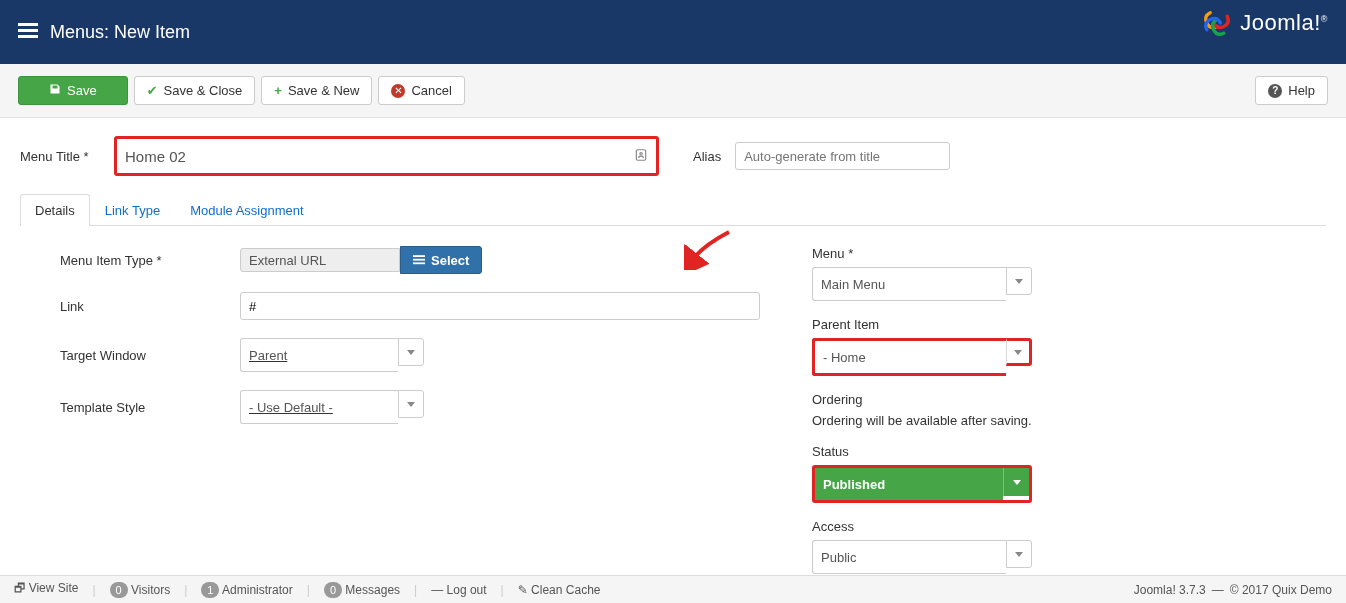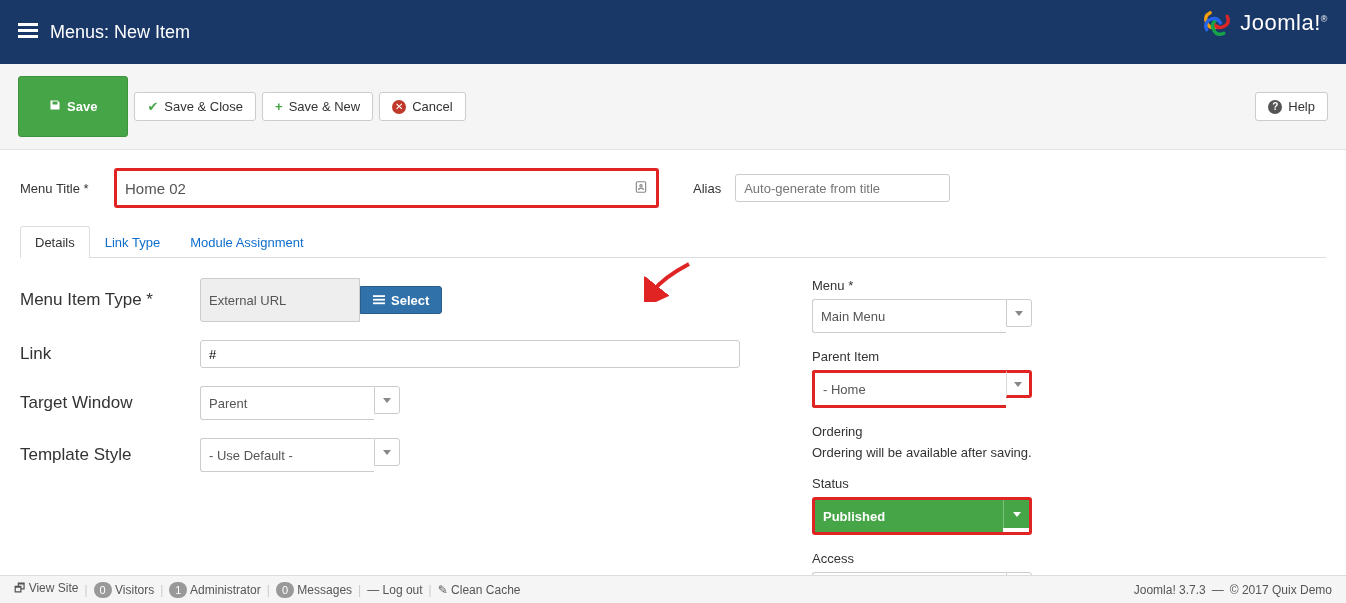--- a/index.html
+++ b/index.html
@@ -9,21 +9,21 @@
 .top-header { background: #1a3867; color: #fff; height: 64px; display: flex; align-items: center; padding: 0 18px; position: relative; }
 .top-header .title-wrap { display: flex; align-items: center; gap: 12px; }
 .top-header .title { font-size: 18px; font-weight: 400; }
 .joomla-logo { position: absolute; right: 18px; top: 6px; display: flex; align-items: center; color: #fff; }
 .joomla-logo .brand-text { font-size: 22px; font-weight: 400; letter-spacing: 0.5px; margin-left: 6px; }
 .joomla-logo .reg { font-size: 9px; vertical-align: super; }
 
 
 .toolbar { background: #f5f5f5; border-bottom: 1px solid #e0e0e0; padding: 12px 18px; display: flex; align-items: center; gap: 6px; }
 .btn { display: inline-flex; align-items: center; gap: 6px; padding: 6px 12px; font-size: 13px; border: 1px solid #ccc; background: #fff; border-radius: 3px; cursor: pointer; color: #333; }
-.btn-green { background: #46a546; border-color: #3d943d; color: #fff; padding: 22px 30px; font-weight: bold; }
+.btn-green { background: #46a546; border-color: #3d943d; color: #fff; padding: 6px 30px; font-weight: normal; }
 .toolbar .spacer { flex: 1; }
 
 
 .form-area { padding: 18px 20px 10px 20px; }
 .title-row { display: flex; align-items: center; gap: 14px; margin-bottom: 18px; }
 .title-row .lbl { width: 80px; font-size: 13px; color: #333; }
 .title-input { flex: 0 0 545px; border: 3px solid #e02424; border-radius: 3px; position: relative; }
 .title-input input { width: 100%; height: 34px; border: none; padding: 0 30px 0 8px; font-size: 15px; color: #555; outline: none; }
 .title-input .suffix-icon { position: absolute; right: 8px; top: 8px; color: #888; }
 .alias-lbl { margin-left: 20px; font-size: 13px; }
@@ -33,51 +33,51 @@
 .tabs { border-bottom: 1px solid #ddd; display: flex; gap: 0; margin-bottom: 20px; }
 .tab { padding: 8px 14px; font-size: 13px; color: #0f6ecd; cursor: pointer; border: 1px solid transparent; border-bottom: none; border-radius: 3px 3px 0 0; margin-bottom: -1px; }
 .tab.active { color: #333; border-color: #ddd; background: #fff; }
 
 
 .content-cols { display: flex; gap: 40px; }
 .col-left { flex: 1; max-width: 740px; }
 .col-right { width: 260px; padding-right: 20px; }
 
 .form-row { display: flex; align-items: center; margin-bottom: 18px; }
-.form-row .label { width: 180px; font-size: 17px; color: #333; }
+.form-row .label { width: 180px; font-size: 13px; color: #333; margin-left: 40px; }
 .form-row .control { flex: 1; max-width: 540px; }
 
 .itype-wrap { display: flex; align-items: center; position: relative; }
-.itype-display { width: 160px; height: 44px; background: #eee; border: 1px solid #ccc; border-radius: 3px 0 0 3px; padding: 0 8px; display: flex; align-items: center; font-size: 13px; color: #555; }
+.itype-display { width: 160px; height: 24px; background: #eee; border: 1px solid #ccc; border-radius: 3px 0 0 3px; padding: 0 8px; display: flex; align-items: center; font-size: 13px; color: #555; }
 .btn-select { border-radius: 0 3px 3px 0; border: 1px solid #285e8e; height: 28px; padding: 0 12px; background: #3071a9; color: #fff; display: flex; align-items: center; gap: 6px; font-weight: bold; font-size: 13px; cursor: pointer; }
 
 .text-input { width: 100%; height: 28px; border: 1px solid #ccc; border-radius: 3px; padding: 0 8px; font-size: 13px; }
 
 .select-wrap { display: flex; }
 .select-text { flex: 1; height: 28px; border: 1px solid #ccc; border-right: none; border-radius: 3px 0 0 3px; padding: 16px 8px; display: flex; align-items: center; font-size: 13px; color: #555; background: #fff; }
 .select-caret { width: 26px; height: 28px; border: 1px solid #ccc; border-radius: 0 3px 3px 0; display: flex; align-items: center; justify-content: center; background: #fff; color: #888; cursor: pointer; }
-.select-200 { width: 200px; }
+.select-200 { width: 184px; text-decoration: underline; }
 
 
 .rc-group { margin-bottom: 16px; margin-left: 12px; }
 .rc-label { font-size: 13px; color: #333; margin-bottom: 6px; display: block; }
 .rc-select { display: flex; width: 220px; }
 .hl-red .select-text, .hl-red .select-caret { border: 3px solid #e02424; }
 .hl-red .select-text { border-right: none; }
 .hl-red .select-caret { border-left: 1px solid rgba(0,0,0,.15); }
 .hl-green { display: flex; width: 220px; border: 3px solid #e02424; border-radius: 3px; }
 .hl-green .select-text { background: #46a546; color: #fff; border: none; font-weight: bold; border-radius: 0; }
 .hl-green .select-caret { background: #46a546; color: #fff; border: none; border-left: 1px solid rgba(255,255,255,.3); border-radius: 0; }
 .rc-note { font-size: 13px; color: #333; }
 
 
 .arrow-annot { position: absolute; left: 444px; top: -16px; pointer-events: none; }
 
 
-.footer { position: fixed; bottom: 0; left: 0; right: 0; height: 28px; background: #f5f5f5; border-top: 1px solid #ddd; display: flex; align-items: center; padding: 0 14px; font-size: 12px; color: #555; gap: 6px; }
+.footer { position: fixed; bottom: 0; left: 0; right: 0; height: 28px; background: #f5f5f5; border-top: 1px solid #ddd; display: flex; align-items: center; padding: 0 14px; font-size: 12px; color: #555; gap: 14px; }
 .footer .divider { color: #ccc; }
 .footer .badge { background: #999; color: #fff; border-radius: 8px; padding: 0 6px; font-size: 11px; display: inline-block; min-width: 16px; text-align: center; line-height: 16px; }
 .footer .right { margin-left: auto; display: flex; gap: 6px; align-items: flex-end; }
 .footer a { color: #555; text-decoration: none; }
 
 
 .caret-down { width: 0; height: 0; border-left: 4px solid transparent; border-right: 4px solid transparent; border-top: 5px solid currentColor; }
 </style>
 </head>
 <body>

